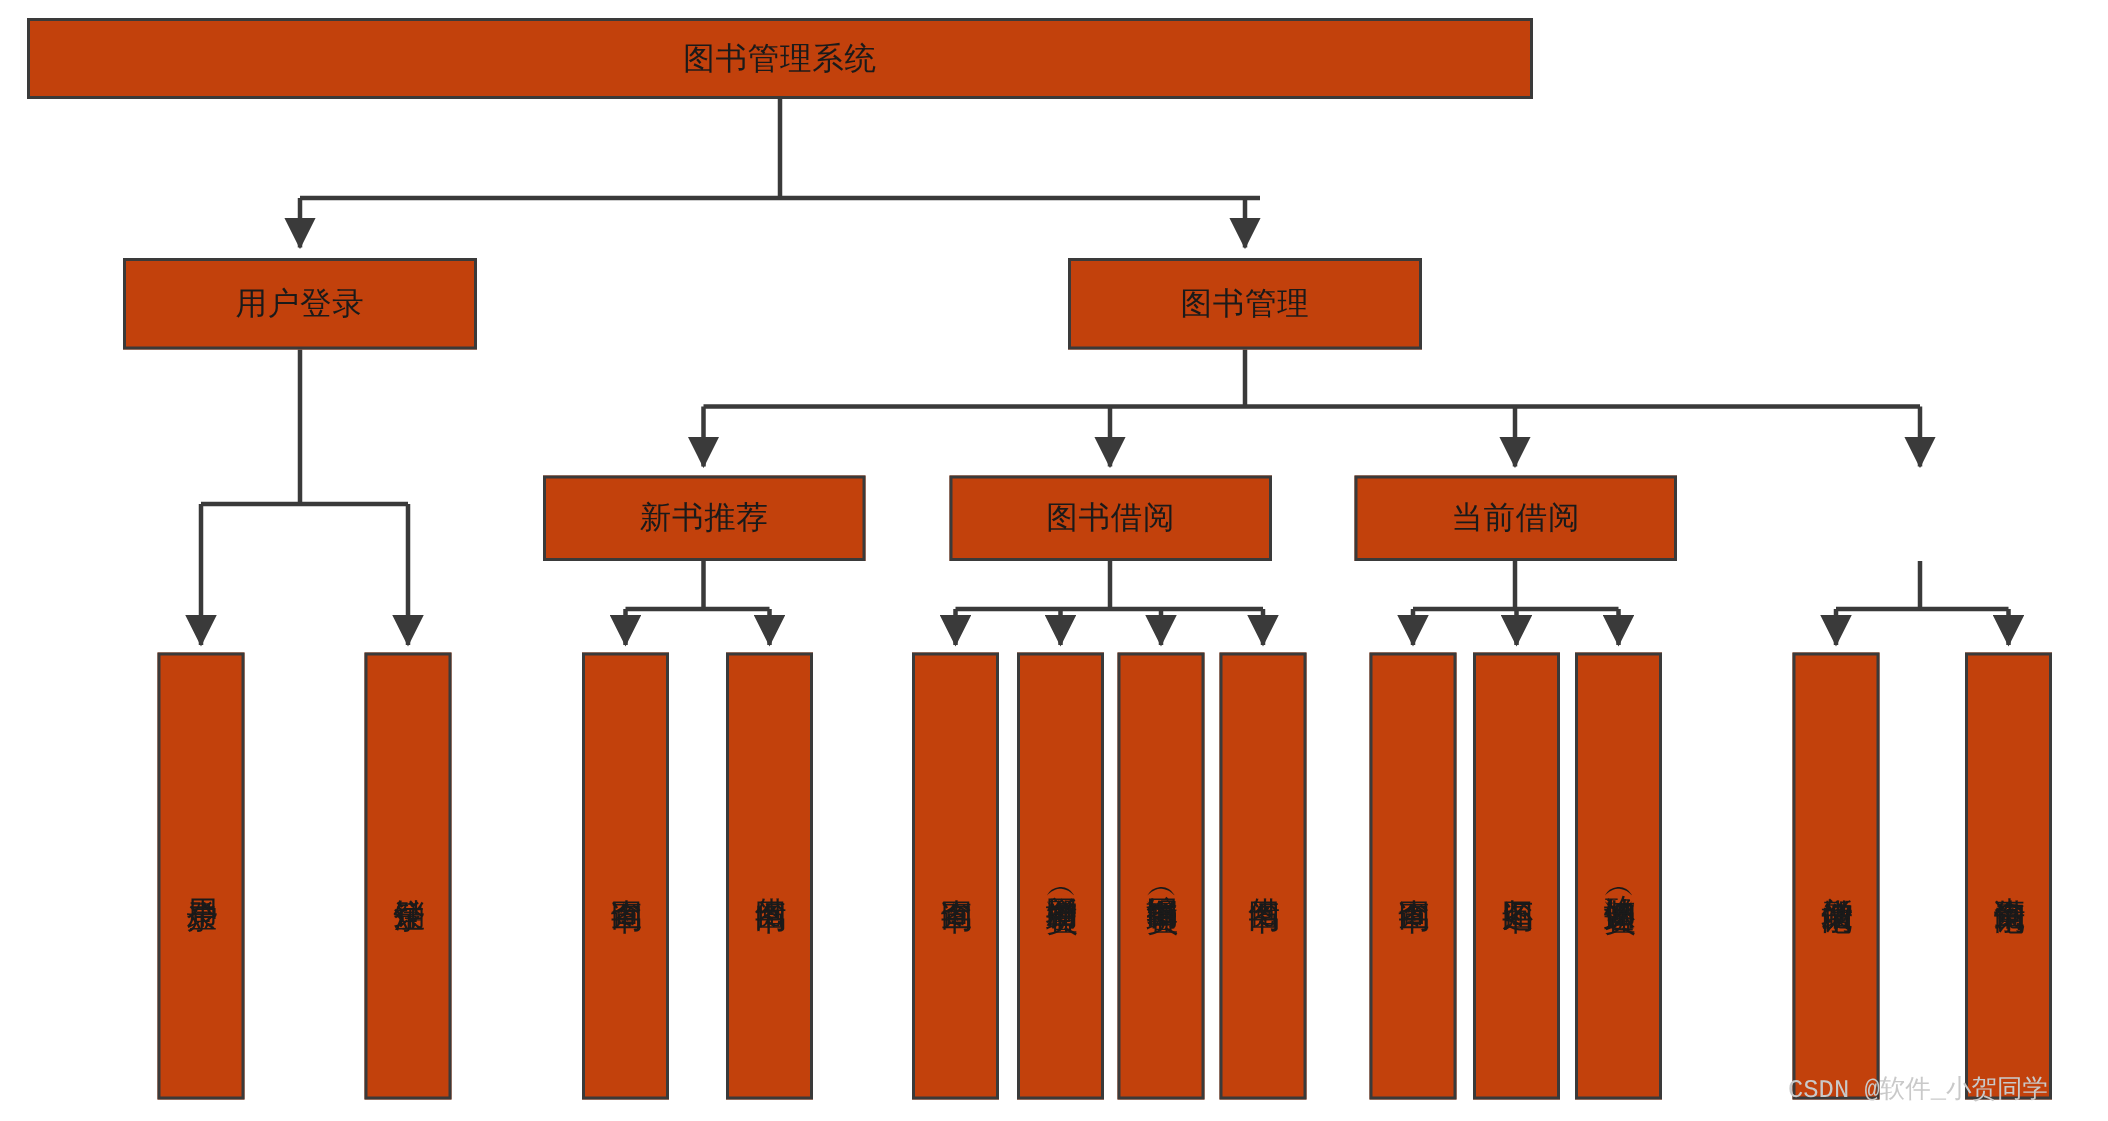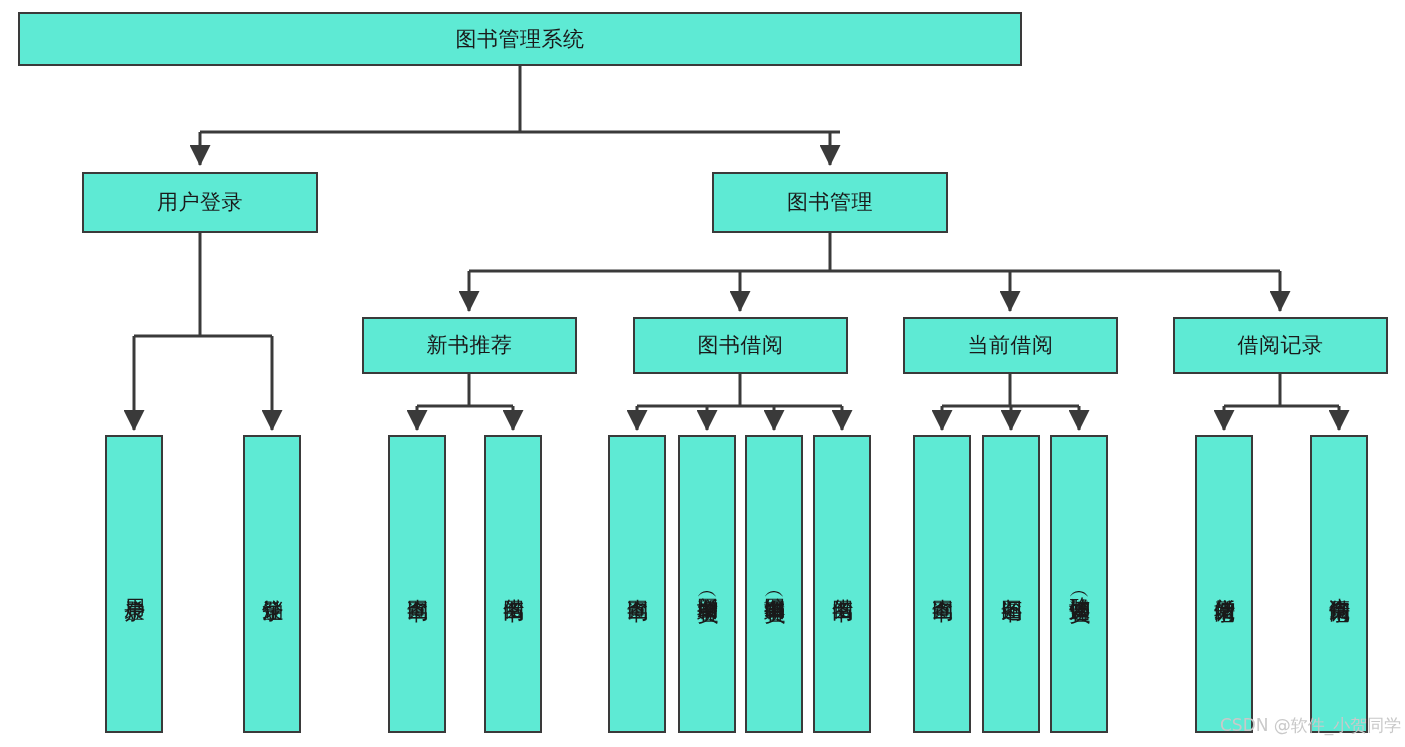--- a/index.html
+++ b/index.html
@@ -20,21 +20,21 @@
   svg#edges {
     position: absolute;
     left: 0;
     top: 0;
     width: 1405px;
     height: 747px;
   }
   .node {
     position: absolute;
     box-sizing: border-box;
-    background: #5eead4;
+    background: #c2410c;
     border: 2px solid #3a3a3a;
     display: flex;
     align-items: center;
     justify-content: center;
     color: #1a1a1a;
   }
   .node-label {
     font-size: 21px;
     line-height: 1.15;
     letter-spacing: 0.5px;
@@ -131,23 +131,20 @@
 
   <div class="node" style="left:712px; top:172px; width:236px; height:61px;">
     <span class="node-label">图书管理</span>
   </div>
   <div class="node" style="left:903px; top:317px; width:215px; height:57px;">
     <span class="node-label">当前借阅</span>
   </div>
   <div class="node" style="left:633px; top:317px; width:215px; height:57px;">
     <span class="node-label">图书借阅</span>
   </div>
-  <div class="node" style="left:1173px; top:317px; width:215px; height:57px;">
-    <span class="node-label">借阅记录</span>
-  </div>
 
   <div class="node vertical" style="left:105px; top:435px; width:58px; height:298px;">
     <span class="node-label">用户登录</span>
   </div>
   <div class="node vertical" style="left:243px; top:435px; width:58px; height:298px;">
     <span class="node-label">注销登录</span>
   </div>
 
   <div class="node vertical" style="left:388px; top:435px; width:58px; height:298px;">
     <span class="node-label">查询图书</span>
@@ -179,15 +176,15 @@
     <span class="node-label">确认归还（管理员）</span>
   </div>
 
   <div class="node vertical" style="left:1195px; top:435px; width:58px; height:298px;">
     <span class="node-label">新增借阅记录</span>
   </div>
   <div class="node vertical" style="left:1310px; top:435px; width:58px; height:298px;">
     <span class="node-label">查询借阅记录</span>
   </div>
 
-  <div class="watermark" style="left:1220px; top:714px;">CSDN @软件_小贺同学</div>
+  <div class="watermark" style="left:1192px; top:714px;font-family:Liberation Mono, monospace;">CSDN @软件_小贺同学</div>
 
 </div>
 
 </body></html>

